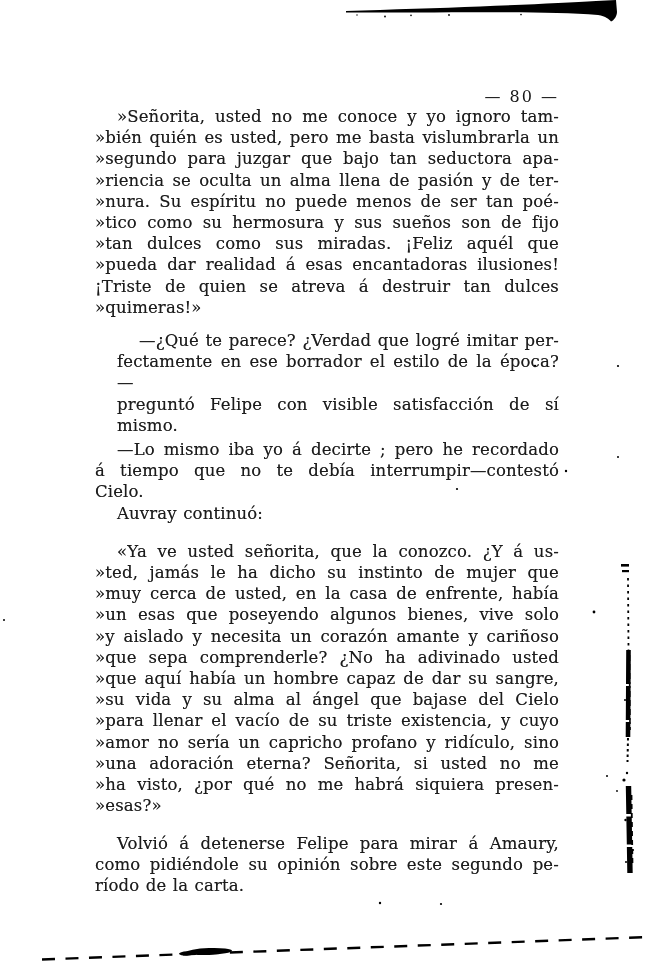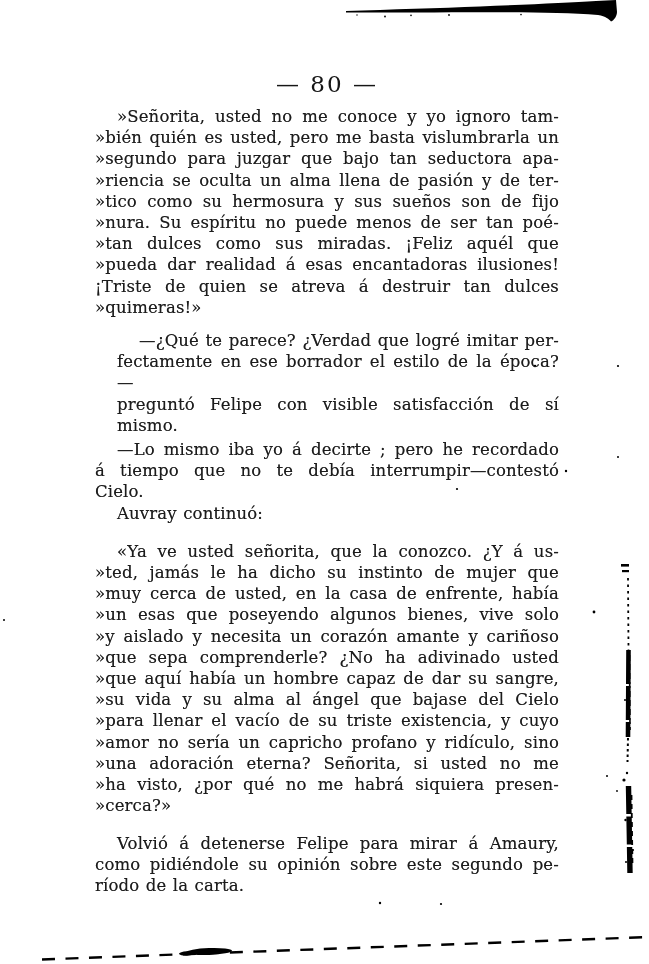--- a/index.html
+++ b/index.html
@@ -9,23 +9,23 @@
     background:#ffffff;
     overflow:hidden;
     font-family:"DejaVu Serif", serif;
     color:#1c1c1c;
   }
   .artifact-layer{
     position:absolute;left:0;top:0;width:649px;height:964px;
     pointer-events:none;
   }
   .pagenum{
-    position:absolute;left:95px;top:74px;width:464px;
-    text-align:center;
-    font-size:23px;line-height:21px;
+    position:absolute;left:95px;top:86px;width:464px;
+    text-align:right;
+    font-size:16px;line-height:21px;
     letter-spacing:2px;
     color:#161616;
   }
   .textblock{
     position:absolute;left:95px;top:106px;width:464px;
     font-size:16.5px;
   }
   .line{
     text-align:justify;
     text-align-last:justify;
@@ -101,22 +101,22 @@
   </svg>
 
   <div class="pagenum">— 80 —</div>
 
   <div class="textblock">
       <div class="para">
         <div class="line indent">»Señorita, usted no me conoce y yo ignoro tam-</div>
         <div class="line">»bién quién es usted, pero me basta vislumbrarla un</div>
         <div class="line">»segundo para juzgar que bajo tan seductora apa-</div>
         <div class="line">»riencia se oculta un alma llena de pasión y de ter-</div>
+        <div class="line">»nura. Su espíritu no puede menos de ser tan poé-</div>
         <div class="line">»tico como su hermosura y sus sueños son de fijo</div>
-        <div class="line">»nura. Su espíritu no puede menos de ser tan poé-</div>
         <div class="line">»tan dulces como sus miradas. ¡Feliz aquél que</div>
         <div class="line">»pueda dar realidad á esas encantadoras ilusiones!</div>
         <div class="line">¡Triste de quien se atreva á destruir tan dulces</div>
         <div class="line last">»quimeras!»</div>
       </div>
       <div class="para" style="margin-top: 12px; margin-left: 22px;">
         <div class="line indent">—¿Qué te parece? ¿Verdad que logré imitar per-</div>
         <div class="line">fectamente en ese borrador el estilo de la época?—</div>
         <div class="line last">preguntó Felipe con visible satisfacción de sí mismo.</div>
       </div>
@@ -134,21 +134,21 @@
         <div class="line">»muy cerca de usted, en la casa de enfrente, había</div>
         <div class="line">»un esas que poseyendo algunos bienes, vive solo</div>
         <div class="line">»y aislado y necesita un corazón amante y cariñoso</div>
         <div class="line">»que sepa comprenderle? ¿No ha adivinado usted</div>
         <div class="line">»que aquí había un hombre capaz de dar su sangre,</div>
         <div class="line">»su vida y su alma al ángel que bajase del Cielo</div>
         <div class="line">»para llenar el vacío de su triste existencia, y cuyo</div>
         <div class="line">»amor no sería un capricho profano y ridículo, sino</div>
         <div class="line">»una adoración eterna? Señorita, si usted no me</div>
         <div class="line">»ha visto, ¿por qué no me habrá siquiera presen-</div>
-        <div class="line last">»cerca?»</div>
+        <div class="line last">»esas?»</div>
       </div>
       <div class="para" style="margin-top: 16px;">
         <div class="line indent">Volvió á detenerse Felipe para mirar á Amaury,</div>
         <div class="line">como pidiéndole su opinión sobre este segundo pe-</div>
         <div class="line last">ríodo de la carta.</div>
       </div>
     </div>
 
 </div>
 

